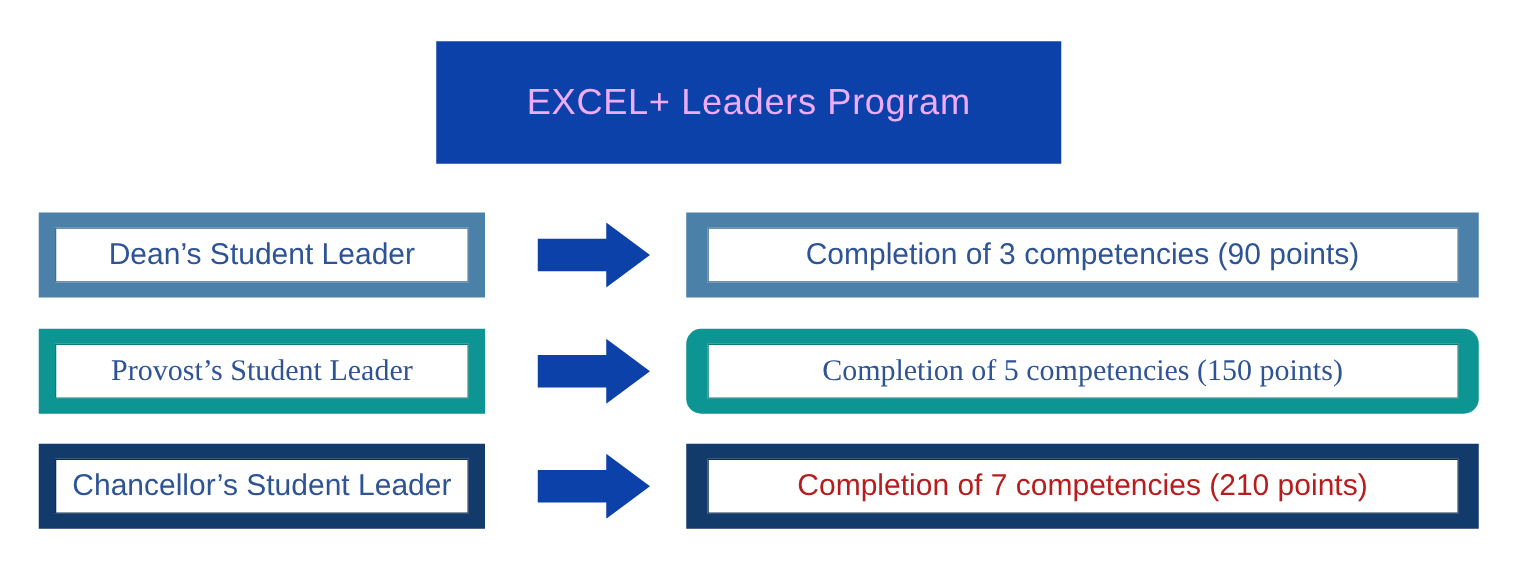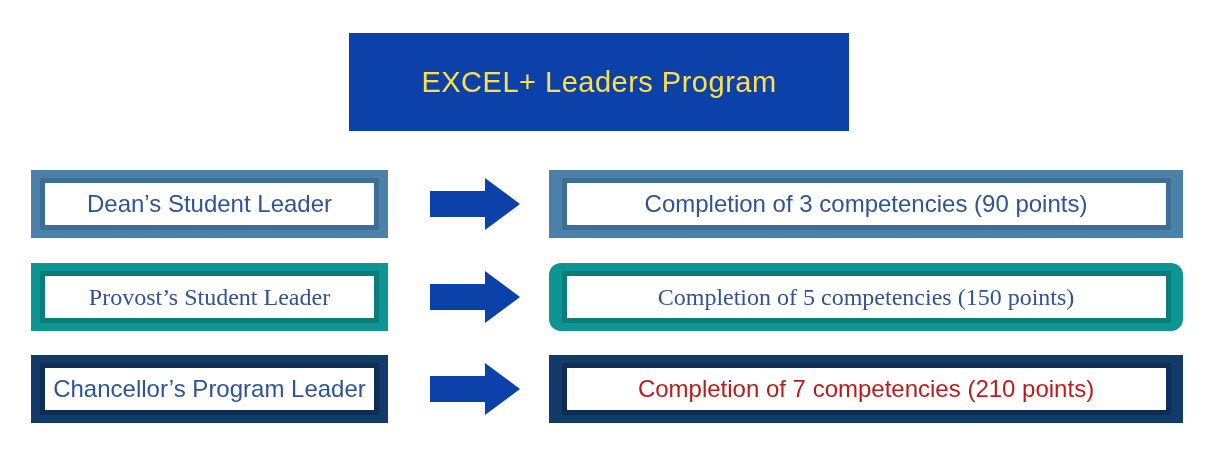--- a/index.html
+++ b/index.html
@@ -41,21 +41,21 @@
     height: 68px;
     display: flex;
     align-items: center;
     justify-content: center;
   }
   .outer-box.left  { left: 0;    width: 357px; }
   .outer-box.right { left: 518px; width: 634px; }
   .inner-box {
     background: #ffffff;
     height: 42px;
-    border: 5px solid #000000;
+    border: 1px solid #000000;
     display: flex;
     align-items: center;
     justify-content: center;
   }
   .outer-box.left  .inner-box { width: 329px; }
   .outer-box.right .inner-box { width: 599px; justify-content: center; }
   .inner-box span {
     font-size: 24px;
     white-space: nowrap;
   }
@@ -67,21 +67,21 @@
     height: 52px;
     display: block;
   }
 </style>
 </head>
 <body>
 
 <div class="canvas">
 
   <div class="title-box" style="background-color: rgb(11, 65, 168);">
-    <span class="title-text" style="color: #fde047;">EXCEL+ Leaders Program</span>
+    <span class="title-text" style="color: #f0abfc;">EXCEL+ Leaders Program</span>
   </div>
 
   <div class="tier-row row-0">
     <div class="outer-box left" style="background-color: rgb(75, 128, 168);">
       <div class="inner-box" style="border-color: rgb(62, 110, 150); background-color: rgb(255, 255, 255);">
         <span style="color: rgb(47, 84, 150);">Dean’s Student Leader</span>
       </div>
     </div>
     <svg class="arrow-icon" viewBox="0 0 90 52" style="fill: rgb(11, 65, 168);">
       <polygon points="0,13 55,13 55,0 90,26 55,52 55,39 0,39"></polygon>
@@ -105,21 +105,21 @@
     <div class="outer-box right" style="background-color: rgb(12, 149, 147); border-radius: 12px;">
       <div class="inner-box" style="border-color: rgb(10, 125, 123); background-color: rgb(255, 255, 255);">
         <span style="color: rgb(47, 84, 150);">Completion of 5 competencies (150 points)</span>
       </div>
     </div>
   </div>
 
   <div class="tier-row row-2">
     <div class="outer-box left" style="background-color: rgb(18, 58, 107);">
       <div class="inner-box" style="border-color: rgb(14, 45, 84); background-color: rgb(255, 255, 255);">
-        <span style="color: rgb(47, 84, 150);">Chancellor’s Program Leader</span>
+        <span style="color: rgb(47, 84, 150);">Chancellor’s Student Leader</span>
       </div>
     </div>
     <svg class="arrow-icon" viewBox="0 0 90 52" style="fill: rgb(11, 65, 168);">
       <polygon points="0,13 55,13 55,0 90,26 55,52 55,39 0,39"></polygon>
     </svg>
     <div class="outer-box right" style="background-color: rgb(18, 58, 107);">
       <div class="inner-box" style="border-color: rgb(14, 45, 84); background-color: rgb(255, 255, 255);">
         <span style="color: #b91c1c;">Completion of 7 competencies (210 points)</span>
       </div>
     </div>

